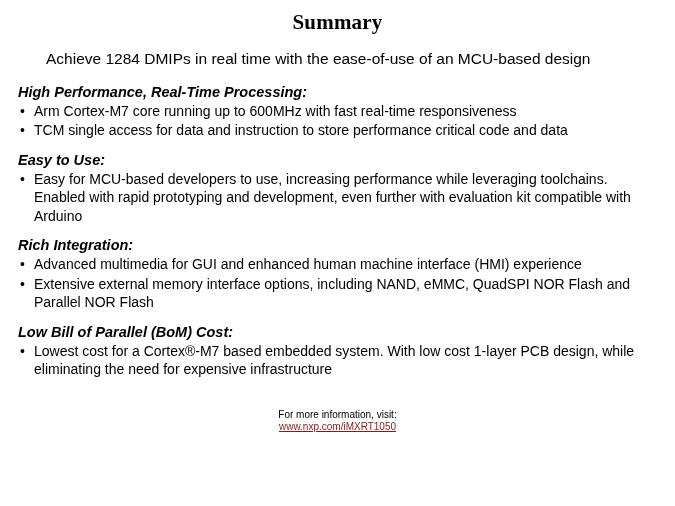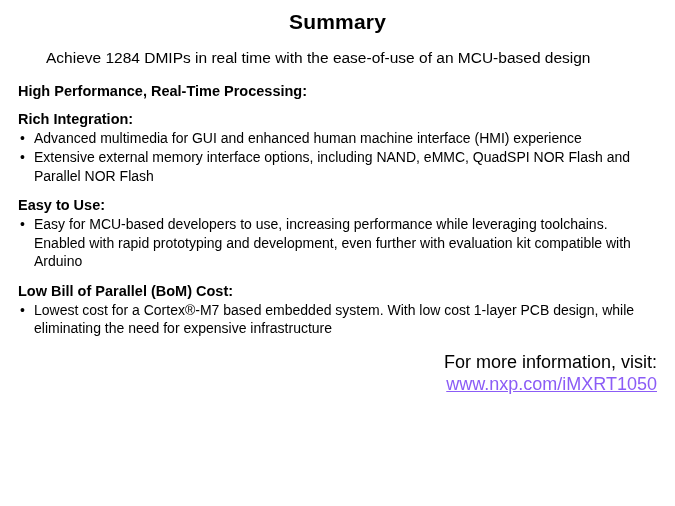--- a/index.html
+++ b/index.html
@@ -19,37 +19,39 @@
     height: 506px;
     position: relative;
     box-sizing: border-box;
   }
   .title {
     text-align: center;
     font-size: 21px;
     font-weight: bold;
     margin-top: 10px;
     letter-spacing: 0.2px;
+    font-family: Liberation Serif, serif;
   }
   .subtitle {
     text-align: left;
     font-size: 15.5px;
     margin: 14px 46px 0 46px;
     line-height: 1.35;
   }
   .body {
     margin: 14px 18px 0 18px;
   }
   .section {
     margin-bottom: 12px;
   }
   .section-heading {
     font-size: 14.5px;
     font-weight: bold;
     margin-bottom: 2px;
+    font-style: italic;
   }
   ul.bullets {
     list-style: none;
     margin: 0;
     padding: 0;
   }
   ul.bullets > li {
     position: relative;
     padding-left: 16px;
     font-size: 14px;
@@ -57,59 +59,63 @@
     margin-bottom: 1px;
   }
   ul.bullets > li::before {
     content: "\2022";
     position: absolute;
     left: 2px;
     top: 0;
     font-size: 14px;
   }
   .footer {
-    margin-top: 14px;
-    text-align: right;
-    font-size: 18px;
+    margin-top: 30px;
+    text-align: center;
+    font-size: 10px;
   }
   .footer-line {
     margin-bottom: 1px;
   }
   .footer-link {
-    color: #8b5cf6;
+    color: #7f1d1d;
     cursor: pointer;
   }
 </style>
 </head>
 <body>
 
 <div class="slide">
 
   <div class="title">Summary</div>
 
   <div class="subtitle">Achieve 1284 DMIPs in real time with the ease-of-use of an MCU-based design</div>
 
   <div class="body">
 
     <div class="section">
       <div class="section-heading">High Performance, Real-Time Processing:</div>
+      <ul class="bullets">
+        <li>Arm Cortex-M7 core running up to 600MHz with fast real-time responsiveness</li>
+        <li>TCM single access for data and instruction to store performance critical code and data</li>
+      </ul>
+    </div>
+
+    <div class="section">
+      <div class="section-heading">Easy to Use:</div>
+      <ul class="bullets">
+        <li>Easy for MCU-based developers to use, increasing performance while leveraging toolchains. Enabled with rapid prototyping and development, even further with evaluation kit compatible with Arduino</li>
+      </ul>
     </div>
 
     <div class="section">
       <div class="section-heading">Rich Integration:</div>
       <ul class="bullets">
         <li>Advanced multimedia for GUI and enhanced human machine interface (HMI) experience</li>
         <li>Extensive external memory interface options, including NAND, eMMC, QuadSPI NOR Flash and Parallel NOR Flash</li>
-      </ul>
-    </div>
-
-    <div class="section">
-      <div class="section-heading">Easy to Use:</div>
-      <ul class="bullets">
-        <li>Easy for MCU-based developers to use, increasing performance while leveraging toolchains. Enabled with rapid prototyping and development, even further with evaluation kit compatible with Arduino</li>
       </ul>
     </div>
 
     <div class="section">
       <div class="section-heading">Low Bill of Parallel (BoM) Cost:</div>
       <ul class="bullets">
         <li>Lowest cost for a Cortex®-M7 based embedded system. With low cost 1-layer PCB design, while eliminating the need for expensive infrastructure</li>
       </ul>
     </div>
 

